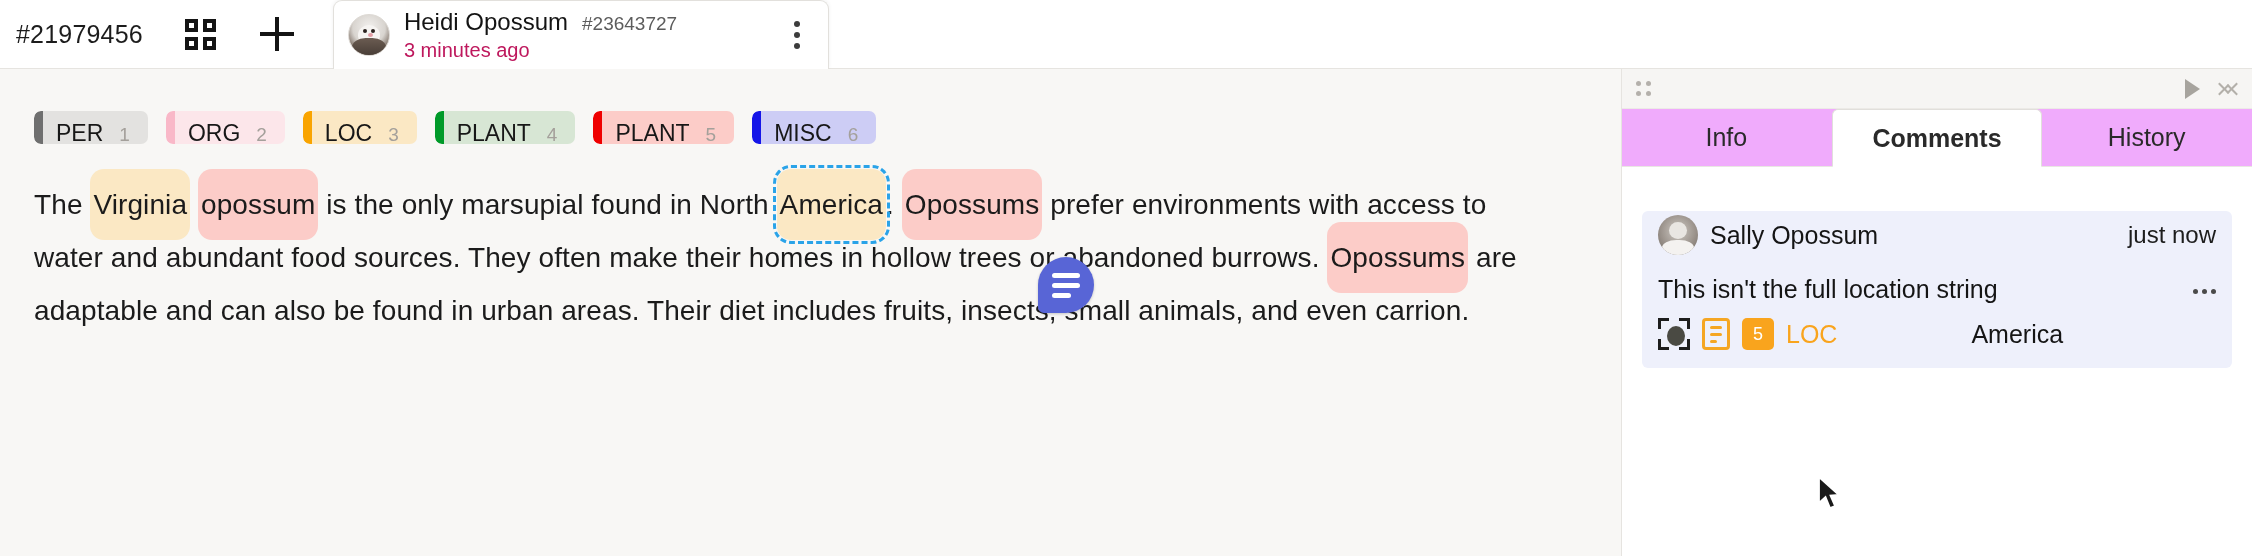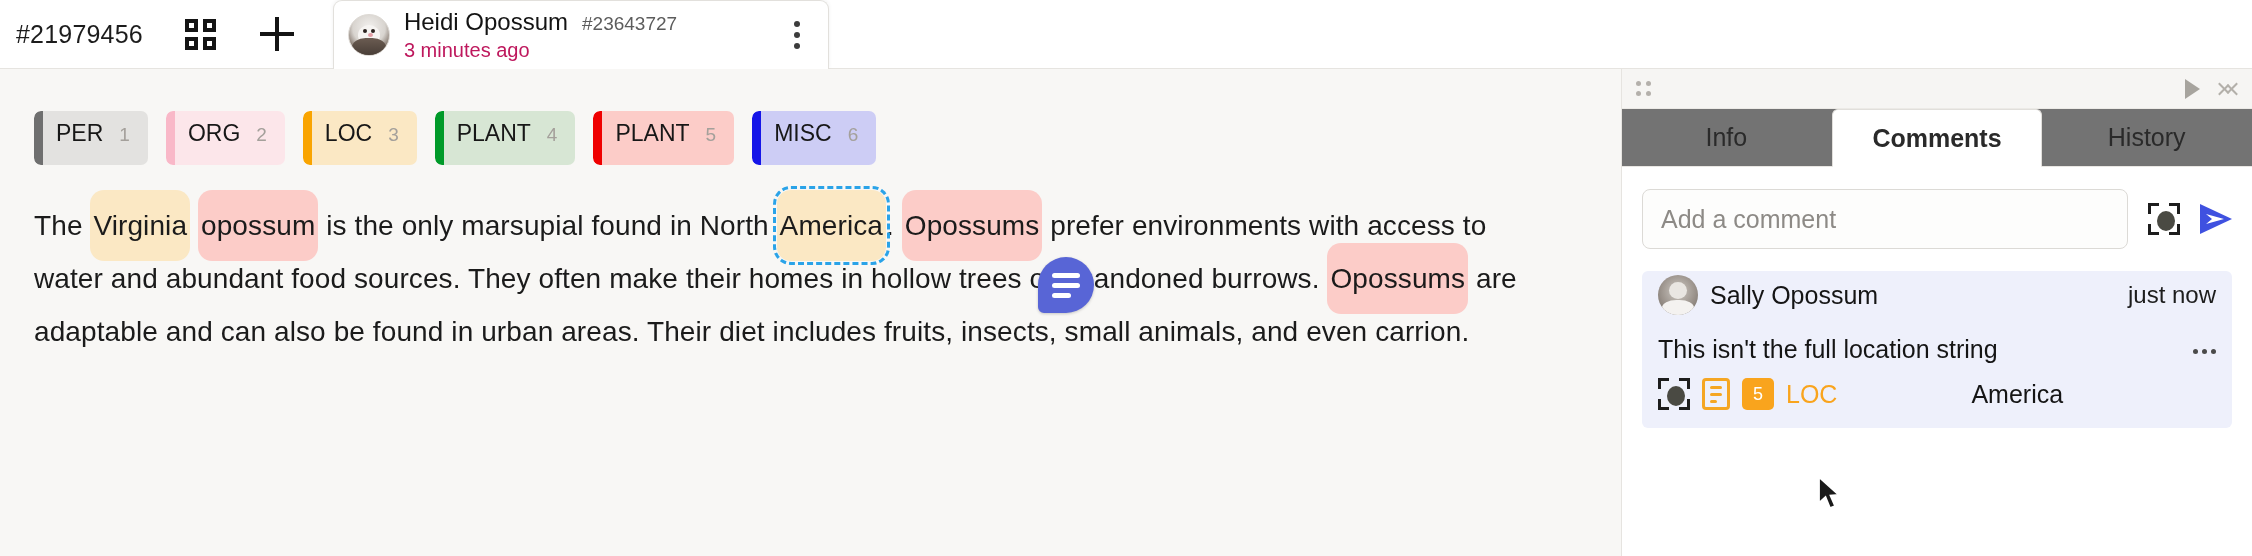--- a/index.html
+++ b/index.html
@@ -89,21 +89,21 @@
   .workarea {
     position: absolute; top: 69px; left: 0;
     width: 1621px; height: 487px;
     background: #f8f7f5;
     padding: 42px 34px 0 34px;
   }
 
   .labels-row { display: flex; align-items: center; gap: 18px; }
   .label-chip {
     position: relative; display: flex; align-items: baseline;
-    height: 54px; border-radius: 7px;
+    height: 33px; border-radius: 7px;
     padding: 0 18px 0 22px;
     cursor: pointer; overflow: hidden;
     font-size: 23px;
     text-align: right;
   }
   .label-chip .bar { position: absolute; left: 0; top: 0; bottom: 0; width: 9px; border-radius: 7px 0 0 7px; }
   .label-chip .nm { color: #171717; line-height: 44px; }
   .label-chip .ix { color: #a4a09b; font-size: 19px; margin-left: 16px; line-height: 44px; }
 
   .doc-text {
@@ -156,21 +156,21 @@
     border-bottom: 10px solid transparent;
   }
   .collapse-glyph { position: relative; width: 20px; height: 22px; cursor: pointer; }
   .collapse-glyph::before, .collapse-glyph::after {
     content: ""; position: absolute; left: 3px; width: 12px; height: 12px;
     border-right: 2.5px solid #b3b0aa; border-bottom: 2.5px solid #b3b0aa;
   }
   .collapse-glyph::before { top: -1px; transform: rotate(45deg); }
   .collapse-glyph::after  { top: 9px;  transform: rotate(225deg); }
 
-  .tabs { display: flex; height: 58px; background: #737373; border-bottom: 1px solid #e9e7e3; }
+  .tabs { display: flex; height: 58px; background: #f0abfc; border-bottom: 1px solid #e9e7e3; }
   .tab {
     flex: 1; display: flex; align-items: center; justify-content: center;
     font-size: 25px; color: #2a2a2a; cursor: pointer;
     border-right: 1px solid transparent;
   }
   .tab.active {
     background: #ffffff; font-weight: bold;
     border: 1px solid #e1dfdb; border-bottom: 1px solid #ffffff;
     border-radius: 6px 6px 0 0; margin-bottom: -1px;
   }
@@ -361,31 +361,20 @@
     </div>
 
     <div class="tabs" id="panel-tabs">
         <div class="tab">Info</div>
         <div class="tab active">Comments</div>
         <div class="tab">History</div>
       </div>
 
     <div class="panel-body">
 
-      <div class="composer">
-        <input class="comment-input" type="text" placeholder="Add a comment" style="">
-        <span class="region-glyph">
-          <span class="br tl"></span>
-            <span class="br tr"></span>
-            <span class="br bl"></span>
-            <span class="br brr"></span>
-          <span class="blob"></span>
-        </span>
-        <span class="send-glyph"></span>
-      </div>
 
       <div class="comment-card">
         <div class="cc-head">
           <span class="cc-avatar"></span>
           <span class="cc-name">Sally Opossum</span>
           <span class="cc-time">just now</span>
         </div>
         <div class="cc-text">
           <span>This isn't the full location string</span>
           <span class="cc-more">

